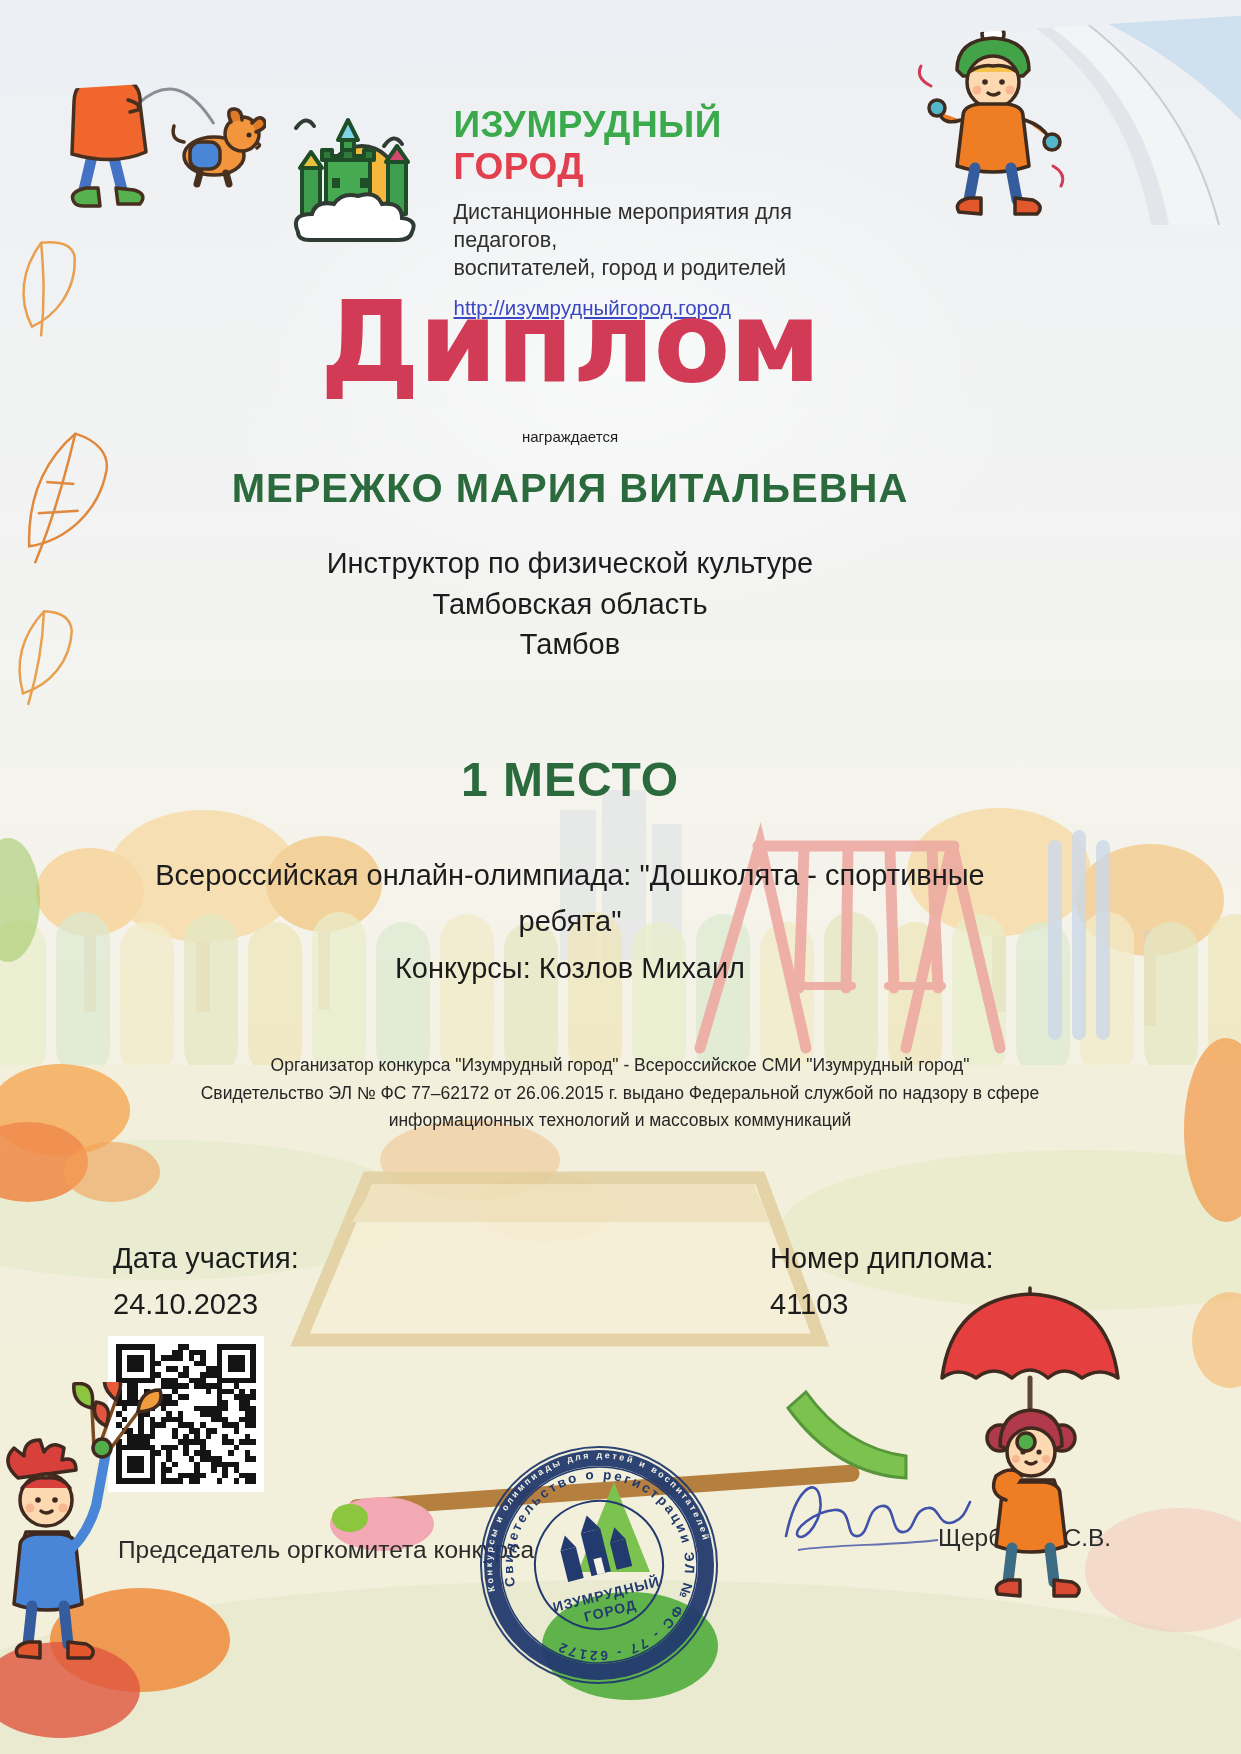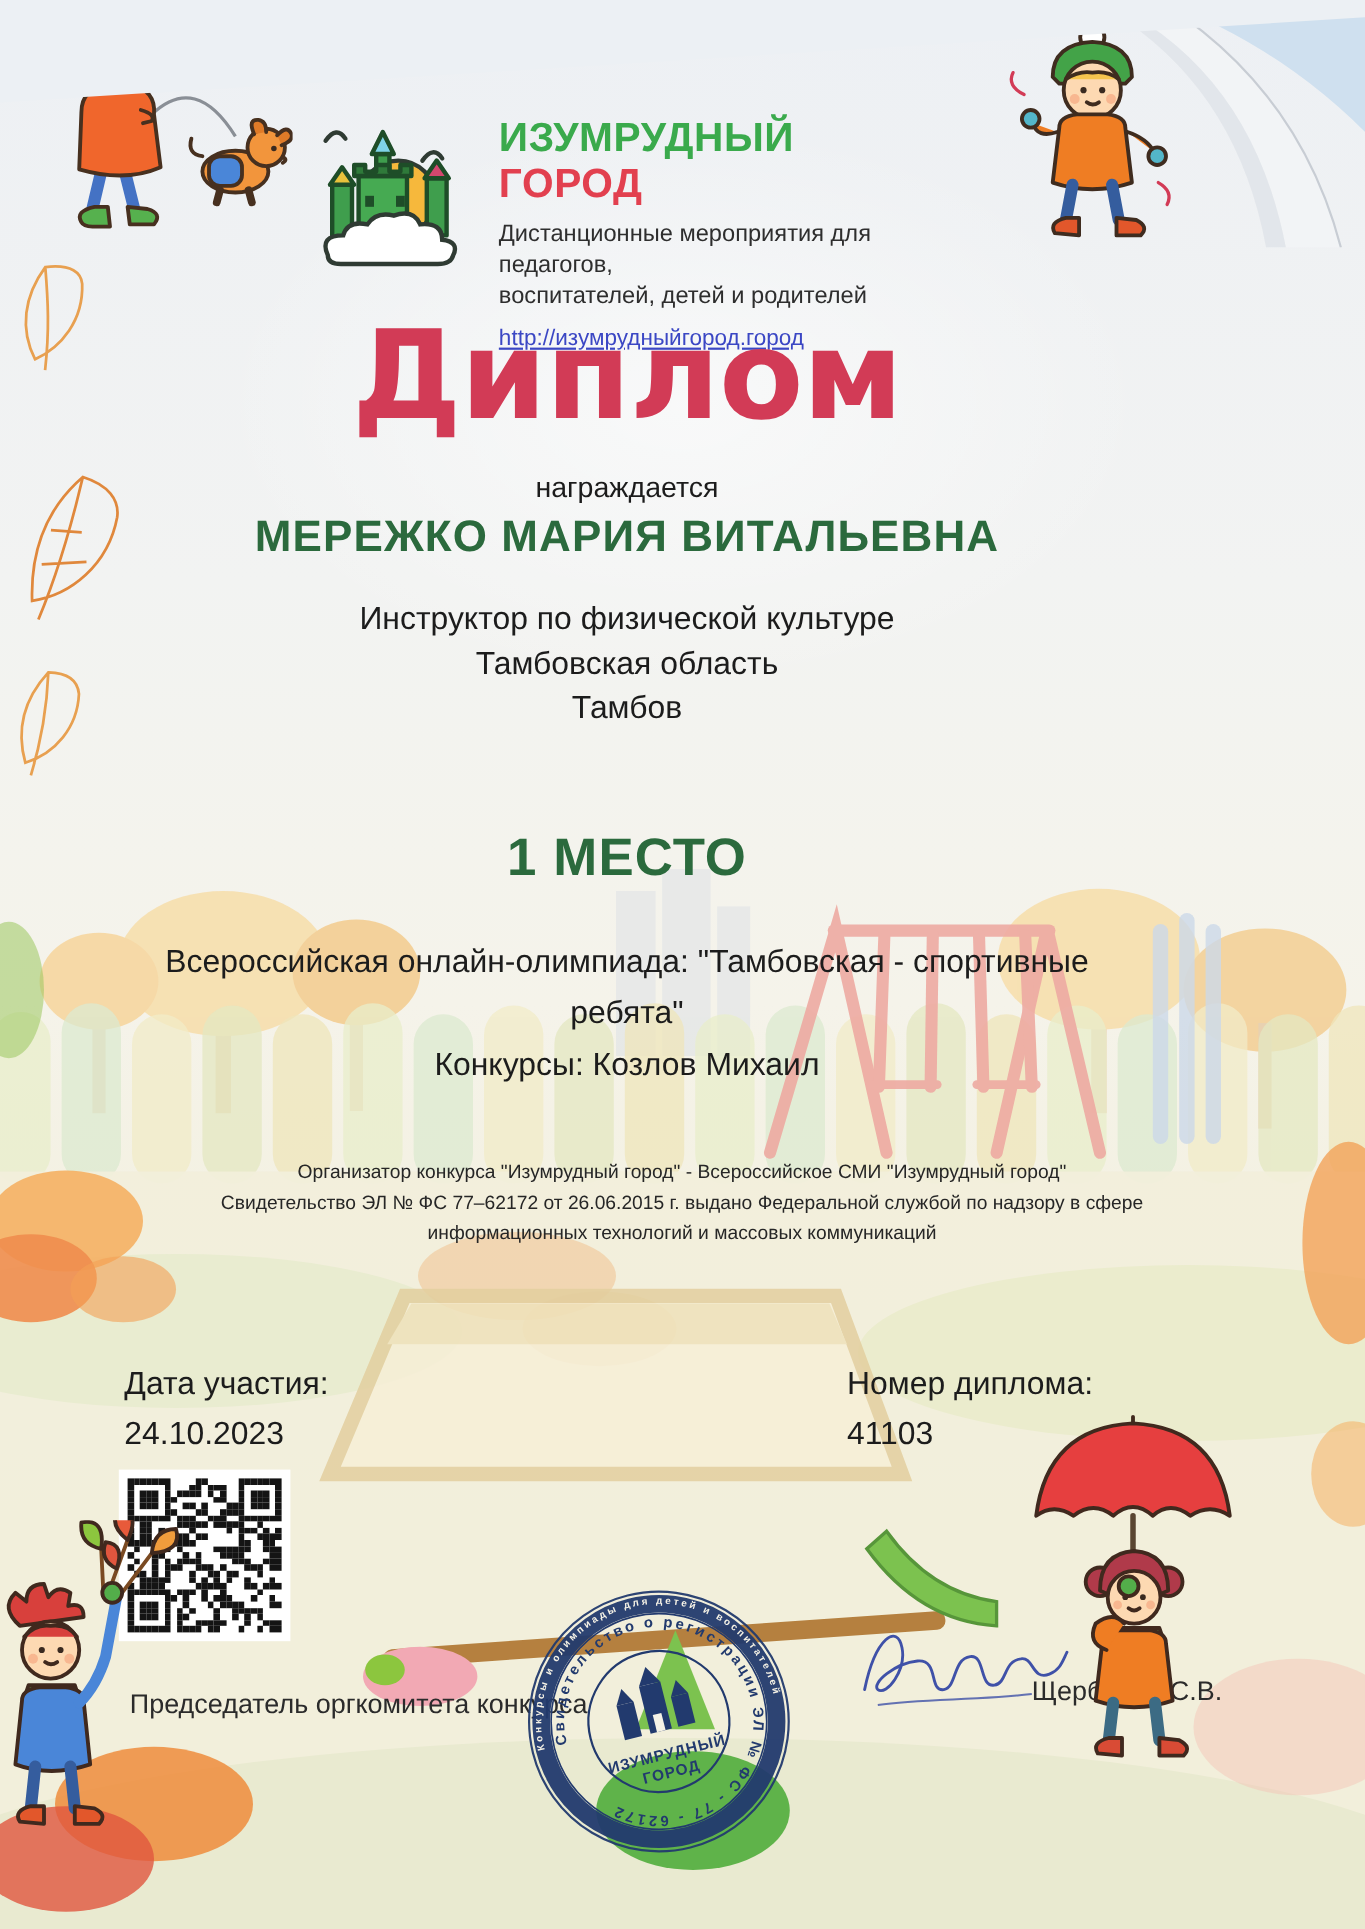--- a/index.html
+++ b/index.html
@@ -24,21 +24,21 @@
   .scene{position:absolute;left:0;top:780px;width:1241px;height:974px;z-index:1;}
   .abs{position:absolute;z-index:5;}
   .ctr{left:0;width:1140px;text-align:center;}
   
   .logo-row{top:104px;display:flex;justify-content:center;align-items:flex-start;gap:24px;width:1241px;left:-35px;}
   .brand-l1{font-size:37px;font-weight:bold;color:#3aaa4c;letter-spacing:.5px;line-height:42px;}
   .brand-l2{font-size:37px;font-weight:bold;color:#e2404f;letter-spacing:.5px;line-height:42px;}
   .tagline{margin-top:10px;font-size:21.5px;line-height:28px;color:#2e2e2e;}
   .website{display:inline-block;margin-top:14px;font-size:20.5px;color:#3b47c4;text-decoration:underline;}
   .title{top:282px;font-family:"DejaVu Sans",sans-serif;font-weight:bold;font-size:112px;line-height:120px;color:#d23b56;letter-spacing:-1px;}
-  .awarded{top:428px;font-size:26px;}
+  .awarded{top:428px;font-size:15px;}
   .name{top:466px;font-size:40px;font-weight:bold;color:#2b6a3d;letter-spacing:1px;}
   .details{top:543px;font-size:29px;line-height:40.5px;}
   .award{top:752px;font-size:48px;font-weight:bold;color:#2b6a3d;letter-spacing:1px;}
   .event{top:852px;font-size:29px;line-height:46px;}
   .participant{top:952px;font-size:29px;}
   .legal{top:1052px;font-size:17.5px;line-height:27.5px;color:#262626;}
   .meta-label{font-size:29px;}
   .meta-value{font-size:29px;}
   .qr{left:108px;top:1336px;width:140px;height:140px;background:#fff;padding:8px;}
   .qr-grid{display:grid;width:140px;height:140px;grid-template-rows:repeat(25,1fr);grid-template-columns:repeat(25,1fr);}
@@ -167,37 +167,37 @@
           <rect x="72" y="74" width="8" height="10" fill="#1e4d28" stroke="none"></rect>
           <rect x="44" y="74" width="8" height="10" fill="#1e4d28" stroke="none"></rect>
         </g>
         <path d="M10 128 q-8 -18 14 -18 q4 -14 22 -10 q8 -12 24 -8 q18 -6 24 8 q20 -2 20 14 q16 2 10 14 q-2 8 -14 8 L22 136 q-12 0 -12 -8 Z" fill="#ffffff" stroke="#2f3b33" stroke-width="4"></path>
       </svg>
       <div style="max-width:430px;">
         <div class="brand-l1">ИЗУМРУДНЫЙ</div>
         <div class="brand-l2">ГОРОД</div>
         <div class="tagline">
           <div>Дистанционные мероприятия для педагогов,</div>
-          <div>воспитателей, детей и родителей</div>
+          <div>воспитателей, город и родителей</div>
         </div>
         <a class="website" href="#">http://изумрудныйгород.город</a>
       </div>
     </div>
 
     <div class="abs ctr title">Диплом</div>
     <div class="abs ctr awarded">награждается</div>
     <div class="abs ctr name">МЕРЕЖКО МАРИЯ ВИТАЛЬЕВНА</div>
     <div class="abs ctr details">
       <div>Инструктор по физической культуре</div>
       <div>Тамбовская область</div>
       <div>Тамбов</div>
     </div>
     <div class="abs ctr award">1 МЕСТО</div>
     <div class="abs ctr event">
-      <div>Всероссийская онлайн-олимпиада: "Тамбовская - спортивные</div>
+      <div>Всероссийская онлайн-олимпиада: "Дошколята - спортивные</div>
       <div>ребята"</div>
     </div>
     <div class="abs ctr participant">Конкурсы: Козлов Михаил</div>
 
     <div class="abs ctr legal" style="left:50px;">
       <div>Организатор конкурса "Изумрудный город" - Всероссийское СМИ "Изумрудный город"</div>
       <div>Свидетельство ЭЛ № ФС 77–62172 от 26.06.2015 г. выдано Федеральной службой по надзору в сфере</div>
       <div>информационных технологий и массовых коммуникаций</div>
     </div>
 

